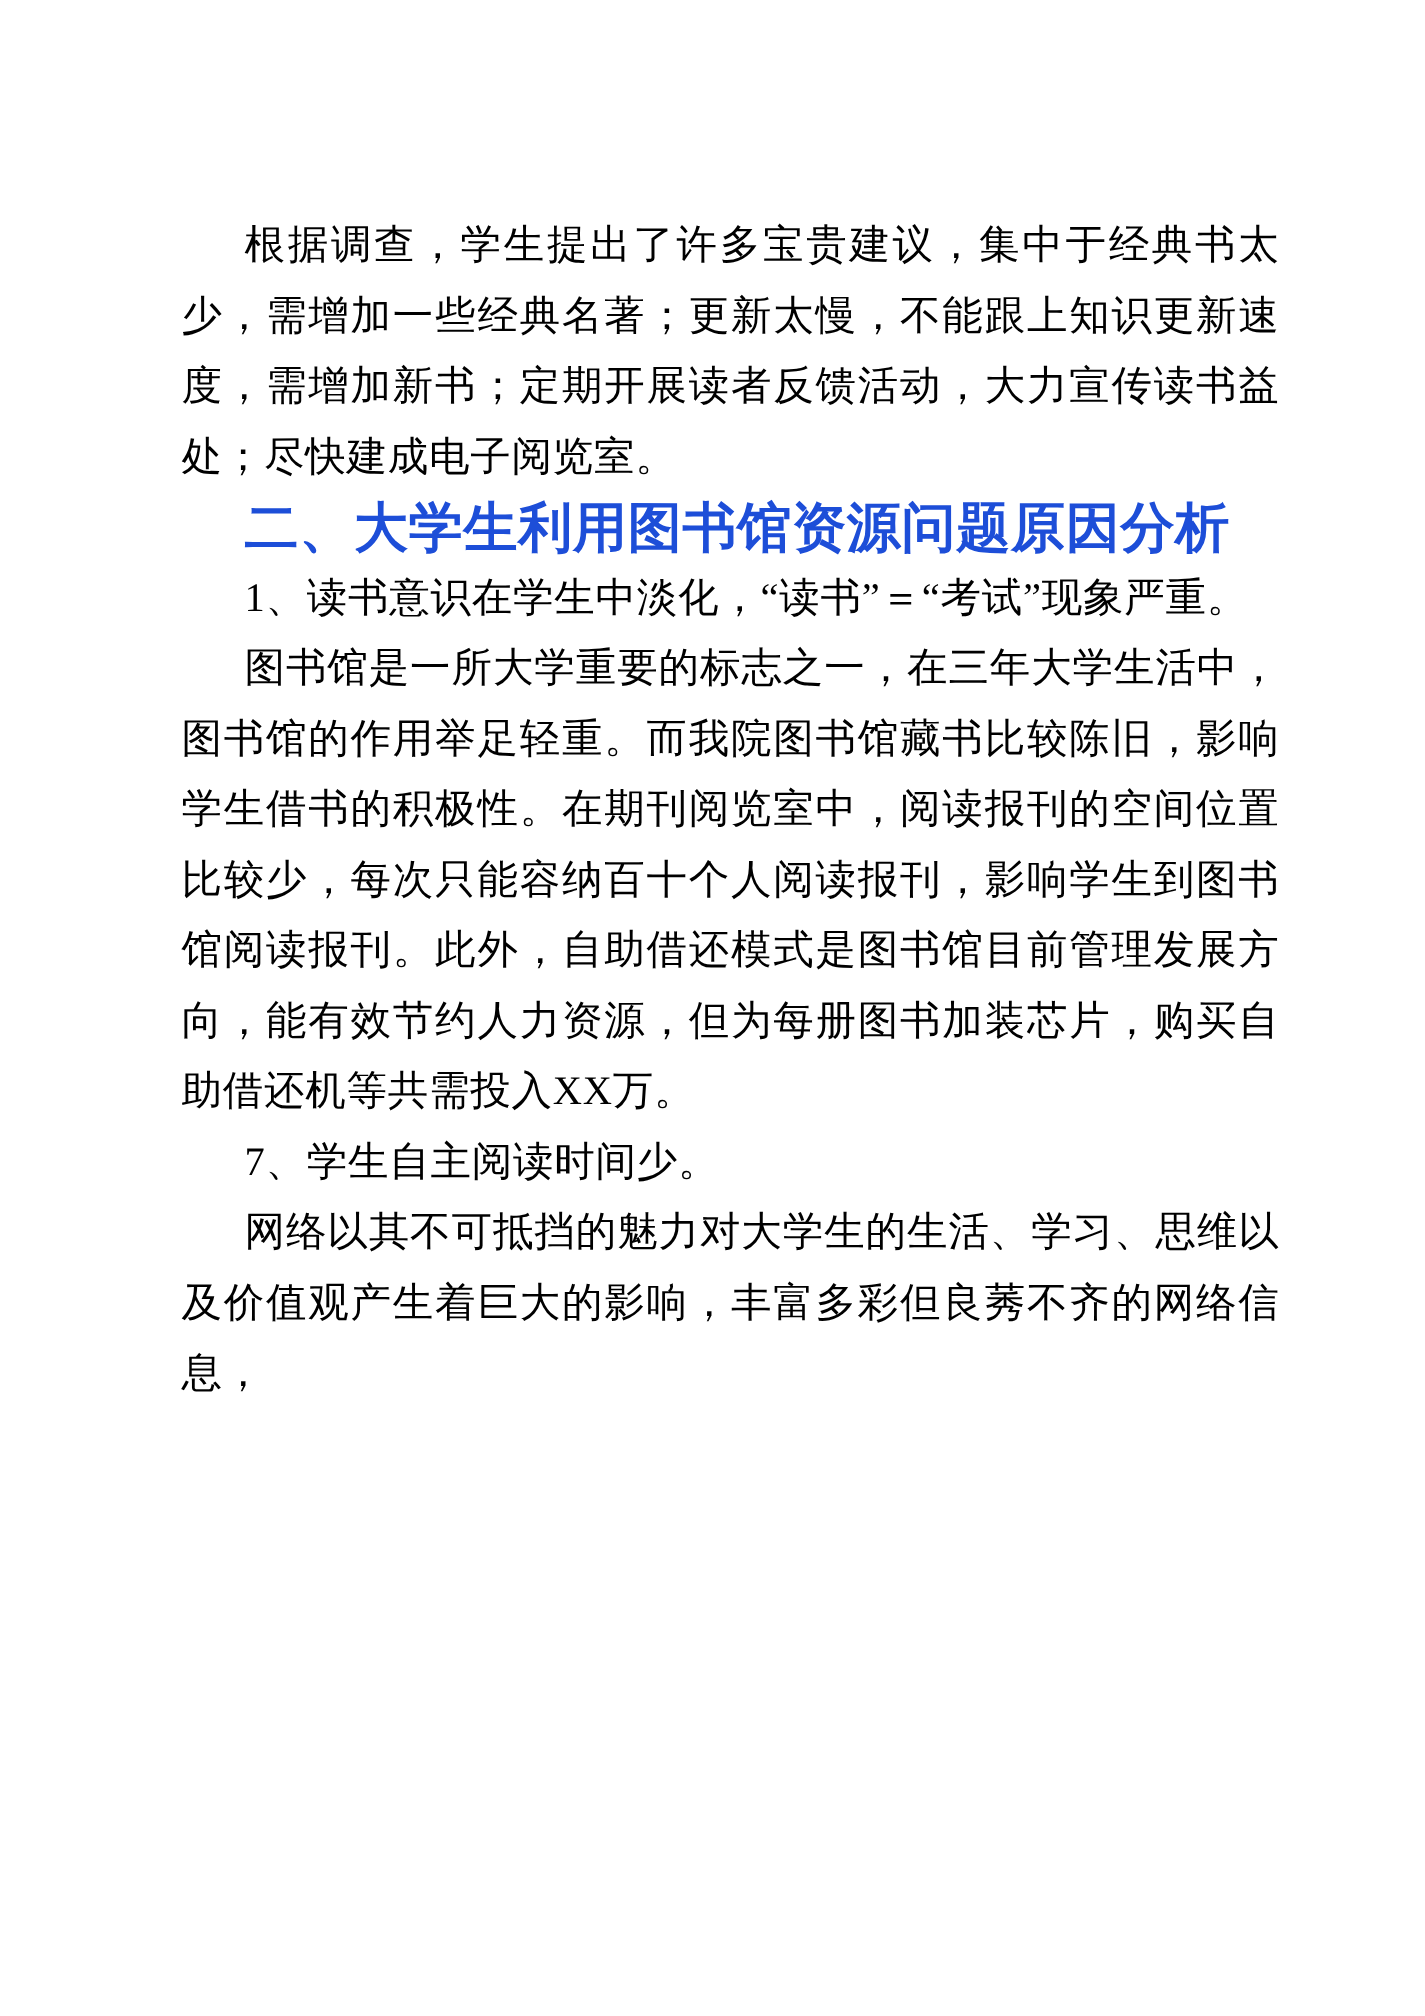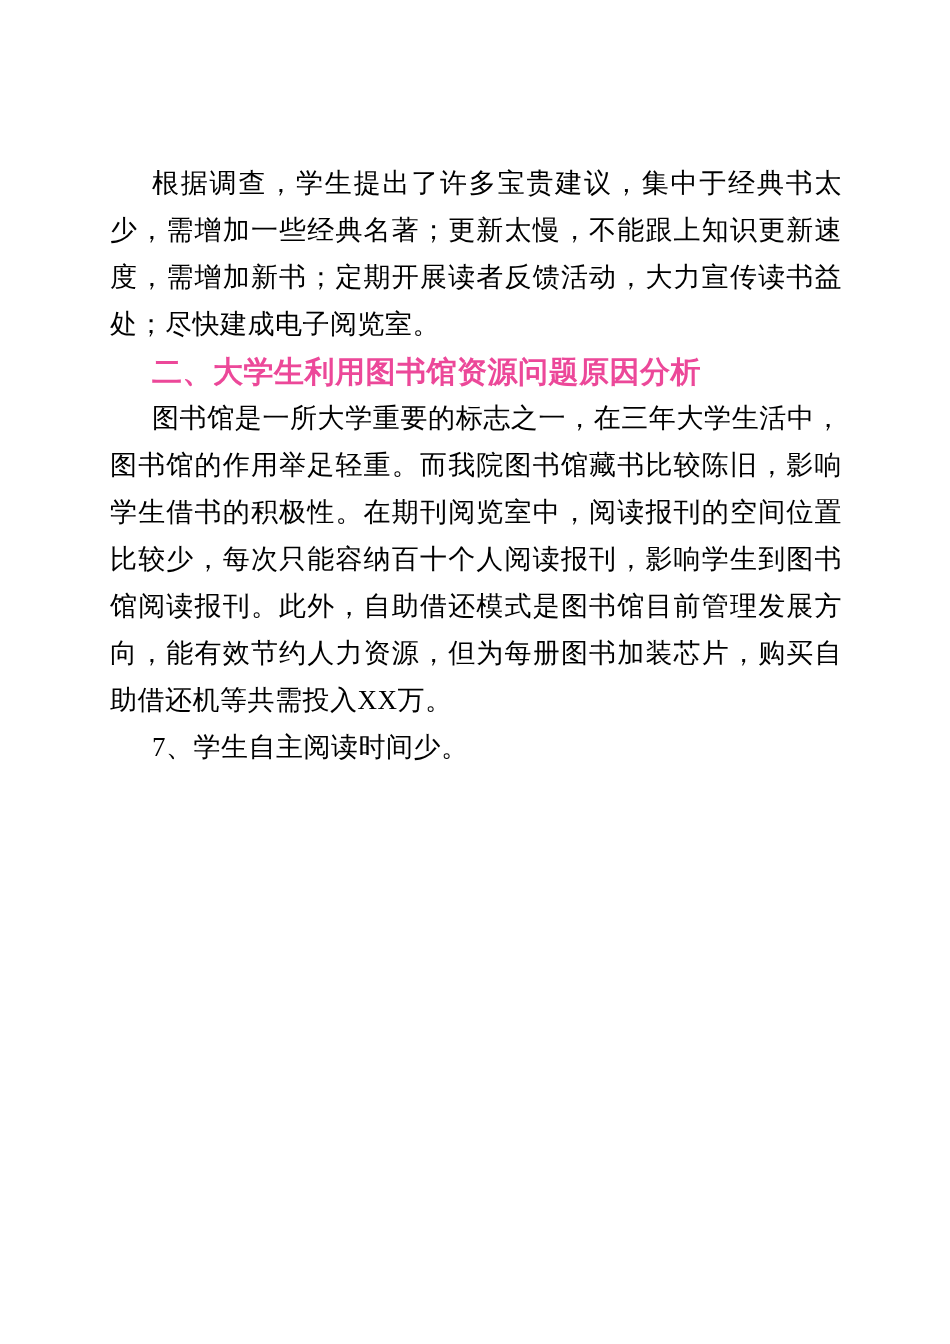--- a/index.html
+++ b/index.html
@@ -13,50 +13,51 @@
     height: 1344px;
     background: #ffffff;
     overflow: hidden;
     box-sizing: border-box;
     font-family: "Liberation Serif", "DejaVu Serif", serif;
     color: #000000;
   }
   .content {
     position: absolute;
     top: 140px;
-    left: 110px;
+    left: 121px;
     width: 732px;
-    margin-top: 20px;
   }
   .para {
     margin: 0;
     font-size: 27px;
     line-height: 47px;
     letter-spacing: 0.5px;
     text-align: justify;
     text-align-last: left;
     word-break: break-all;
     text-indent: 42px;
     color: #000000;
   }
   .heading {
     margin: 0;
-    font-size: 30px;
+    font-size: 36px;
     line-height: 47px;
     letter-spacing: 0.5px;
     font-weight: bold;
     font-family: "Liberation Sans", "DejaVu Sans", sans-serif;
     text-indent: 42px;
-    color: #ec4899;
+    color: #1d4ed8;
     word-break: break-all;
   }
 </style>
 </head>
 <body>
 
 <div class="page" style="background: rgb(255, 255, 255); color: rgb(0, 0, 0);">
   <div class="content">
     <p class="para">根据调查，学生提出了许多宝贵建议，集中于经典书太少，需增加一些经典名著；更新太慢，不能跟上知识更新速度，需增加新书；定期开展读者反馈活动，大力宣传读书益处；尽快建成电子阅览室。</p>
     <h2 class="heading">二、大学生利用图书馆资源问题原因分析</h2>
+    <p class="para">1、读书意识在学生中淡化，“读书”＝“考试”现象严重。</p>
     <p class="para">图书馆是一所大学重要的标志之一，在三年大学生活中，图书馆的作用举足轻重。而我院图书馆藏书比较陈旧，影响学生借书的积极性。在期刊阅览室中，阅读报刊的空间位置比较少，每次只能容纳百十个人阅读报刊，影响学生到图书馆阅读报刊。此外，自助借还模式是图书馆目前管理发展方向，能有效节约人力资源，但为每册图书加装芯片，购买自助借还机等共需投入XX万。</p>
     <p class="para">7、学生自主阅读时间少。</p>
+    <p class="para">网络以其不可抵挡的魅力对大学生的生活、学习、思维以及价值观产生着巨大的影响，丰富多彩但良莠不齐的网络信息，</p>
   </div>
 </div>
 
 </body></html>

